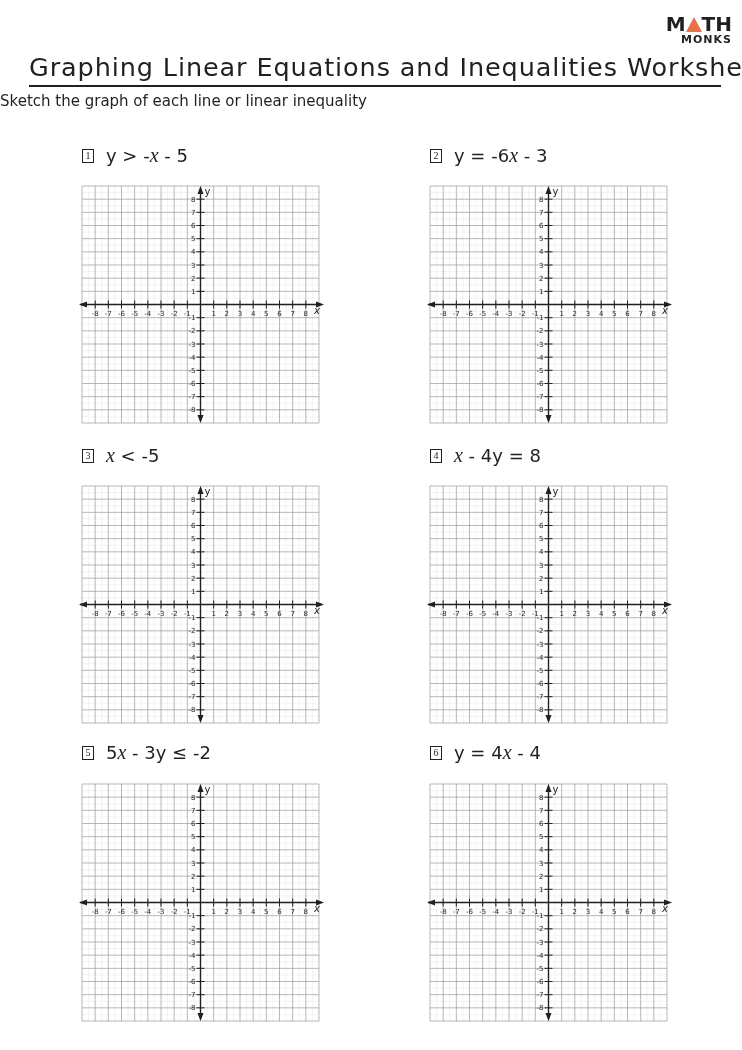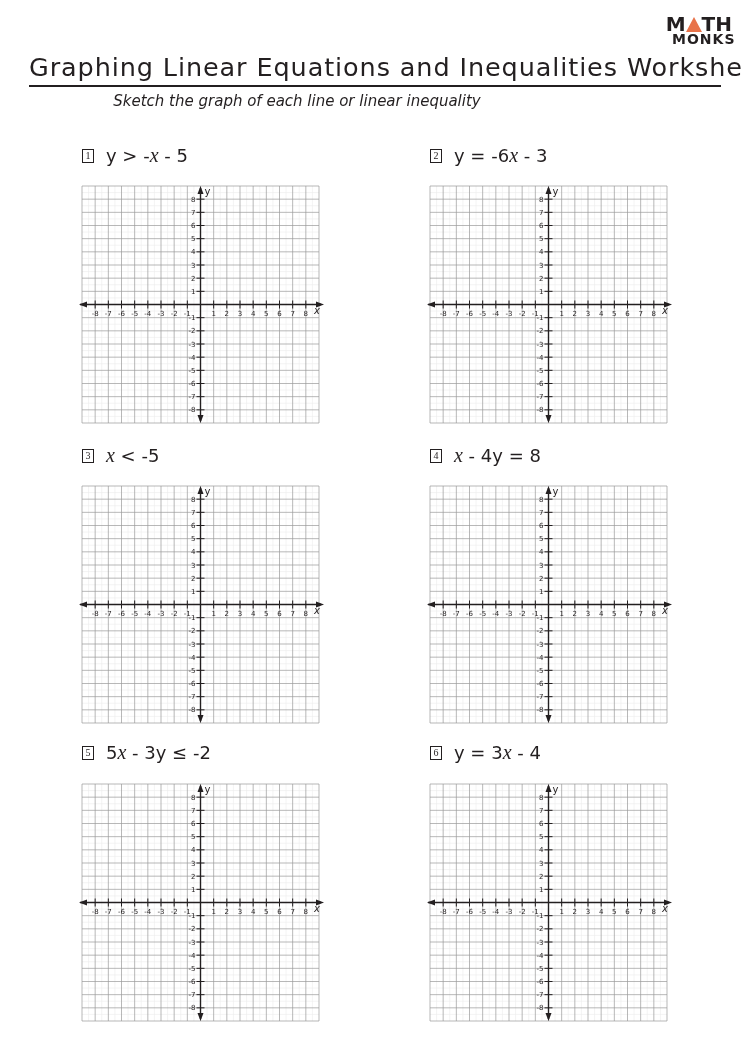--- a/index.html
+++ b/index.html
@@ -3,27 +3,27 @@
 <meta charset="utf-8">
 <style>
   html, body { margin: 0; padding: 0; background: #ffffff; }
   body { width: 742px; height: 1050px; position: relative; overflow: hidden;
          font-family: "Liberation Sans", "DejaVu Sans", sans-serif; color: #231f20; }
   .logo { position: absolute; left: 672px; top: 14px; width: 60px; text-align: right; }
   .logo-main { font-size: 20px; font-weight: bold; letter-spacing: 0px; line-height: 20px;
                font-family: "DejaVu Sans", sans-serif; color: #231f20; display: flex; justify-content: flex-end; align-items: flex-end; }
   .logo-tri { width: 0; height: 0; border-left: 8px solid transparent; border-right: 8px solid transparent;
               border-bottom: 15px solid #e8734a; margin: 0 0 2px 0; }
-  .logo-sub { font-size: 14px; font-weight: bold; letter-spacing: 1px; line-height: 11px;
+  .logo-sub { font-size: 11px; font-weight: bold; letter-spacing: 1px; line-height: 11px;
               font-family: "DejaVu Sans", sans-serif; color: #231f20; }
   .title { position: absolute; left: 29px; top: 52px; width: 692px; font-size: 25.5px;
            letter-spacing: 0.9px; white-space: nowrap; font-family: "DejaVu Sans", sans-serif; font-weight: normal; }
   .title-rule { position: absolute; left: 29px; top: 85px; width: 692px; height: 1.5px; background: #231f20; }
-  .subtitle { position: absolute; left: 0; width: 594px; top: 92px; text-align: center;
-              font-size: 15px; font-family: "DejaVu Sans", sans-serif; font-style: italic; }
+  .subtitle { position: absolute; left: 0; width: 594px; top: 92px; text-align: left;
+              font-size: 15px; font-family: "DejaVu Sans", sans-serif; }
   .prob-label { position: absolute; display: flex; align-items: center; white-space: nowrap; }
   .num-box { display: inline-block; width: 10px; height: 12px; border: 1px solid #231f20;
              font-size: 10px; line-height: 12px; text-align: center; margin-right: 12px;
              font-family: "Liberation Serif", serif; }
   .eq { font-size: 18px; font-family: "DejaVu Sans", sans-serif; }
   .eq i { font-family: "Liberation Serif", serif; font-size: 20px; }
   svg.graph { position: absolute; }
   svg text { font-family: "DejaVu Sans", sans-serif; }
 </style>
 </head>
@@ -798,21 +798,21 @@
       <text x="117.5" y="187.83333333333331" font-size="7" text-anchor="end" fill="#231f20">-5</text>
       <line x1="118.5" y1="198.5" x2="126.5" y2="198.5" stroke="#231f20" stroke-width="1"></line>
       <text x="117.5" y="201" font-size="7" text-anchor="end" fill="#231f20">-6</text>
       <line x1="118.5" y1="211.66666666666666" x2="126.5" y2="211.66666666666666" stroke="#231f20" stroke-width="1"></line>
       <text x="117.5" y="214.16666666666666" font-size="7" text-anchor="end" fill="#231f20">-7</text>
       <line x1="118.5" y1="224.83333333333331" x2="126.5" y2="224.83333333333331" stroke="#231f20" stroke-width="1"></line>
       <text x="117.5" y="227.33333333333331" font-size="7" text-anchor="end" fill="#231f20">-8</text>
     </svg>
     <div class="prob-label" style="left: 430px; top: 741px;">
       <span class="num-box">6</span>
-      <span class="eq"><span>y = 3</span><i>x</i><span> - 4</span></span>
+      <span class="eq"><span>y = 4</span><i>x</i><span> - 4</span></span>
     </div>
     <svg class="graph" width="249" height="241" style="left: 426px; top: 783px;">
       <line x1="10.583333333333332" y1="1" x2="10.583333333333332" y2="238" stroke="#ececec" stroke-width="0.6"></line>
       <line x1="4" y1="7.583333333333333" x2="241" y2="7.583333333333333" stroke="#ececec" stroke-width="0.6"></line>
       <line x1="23.75" y1="1" x2="23.75" y2="238" stroke="#ececec" stroke-width="0.6"></line>
       <line x1="4" y1="20.75" x2="241" y2="20.75" stroke="#ececec" stroke-width="0.6"></line>
       <line x1="36.916666666666664" y1="1" x2="36.916666666666664" y2="238" stroke="#ececec" stroke-width="0.6"></line>
       <line x1="4" y1="33.916666666666664" x2="241" y2="33.916666666666664" stroke="#ececec" stroke-width="0.6"></line>
       <line x1="50.08333333333333" y1="1" x2="50.08333333333333" y2="238" stroke="#ececec" stroke-width="0.6"></line>
       <line x1="4" y1="47.08333333333333" x2="241" y2="47.08333333333333" stroke="#ececec" stroke-width="0.6"></line>

